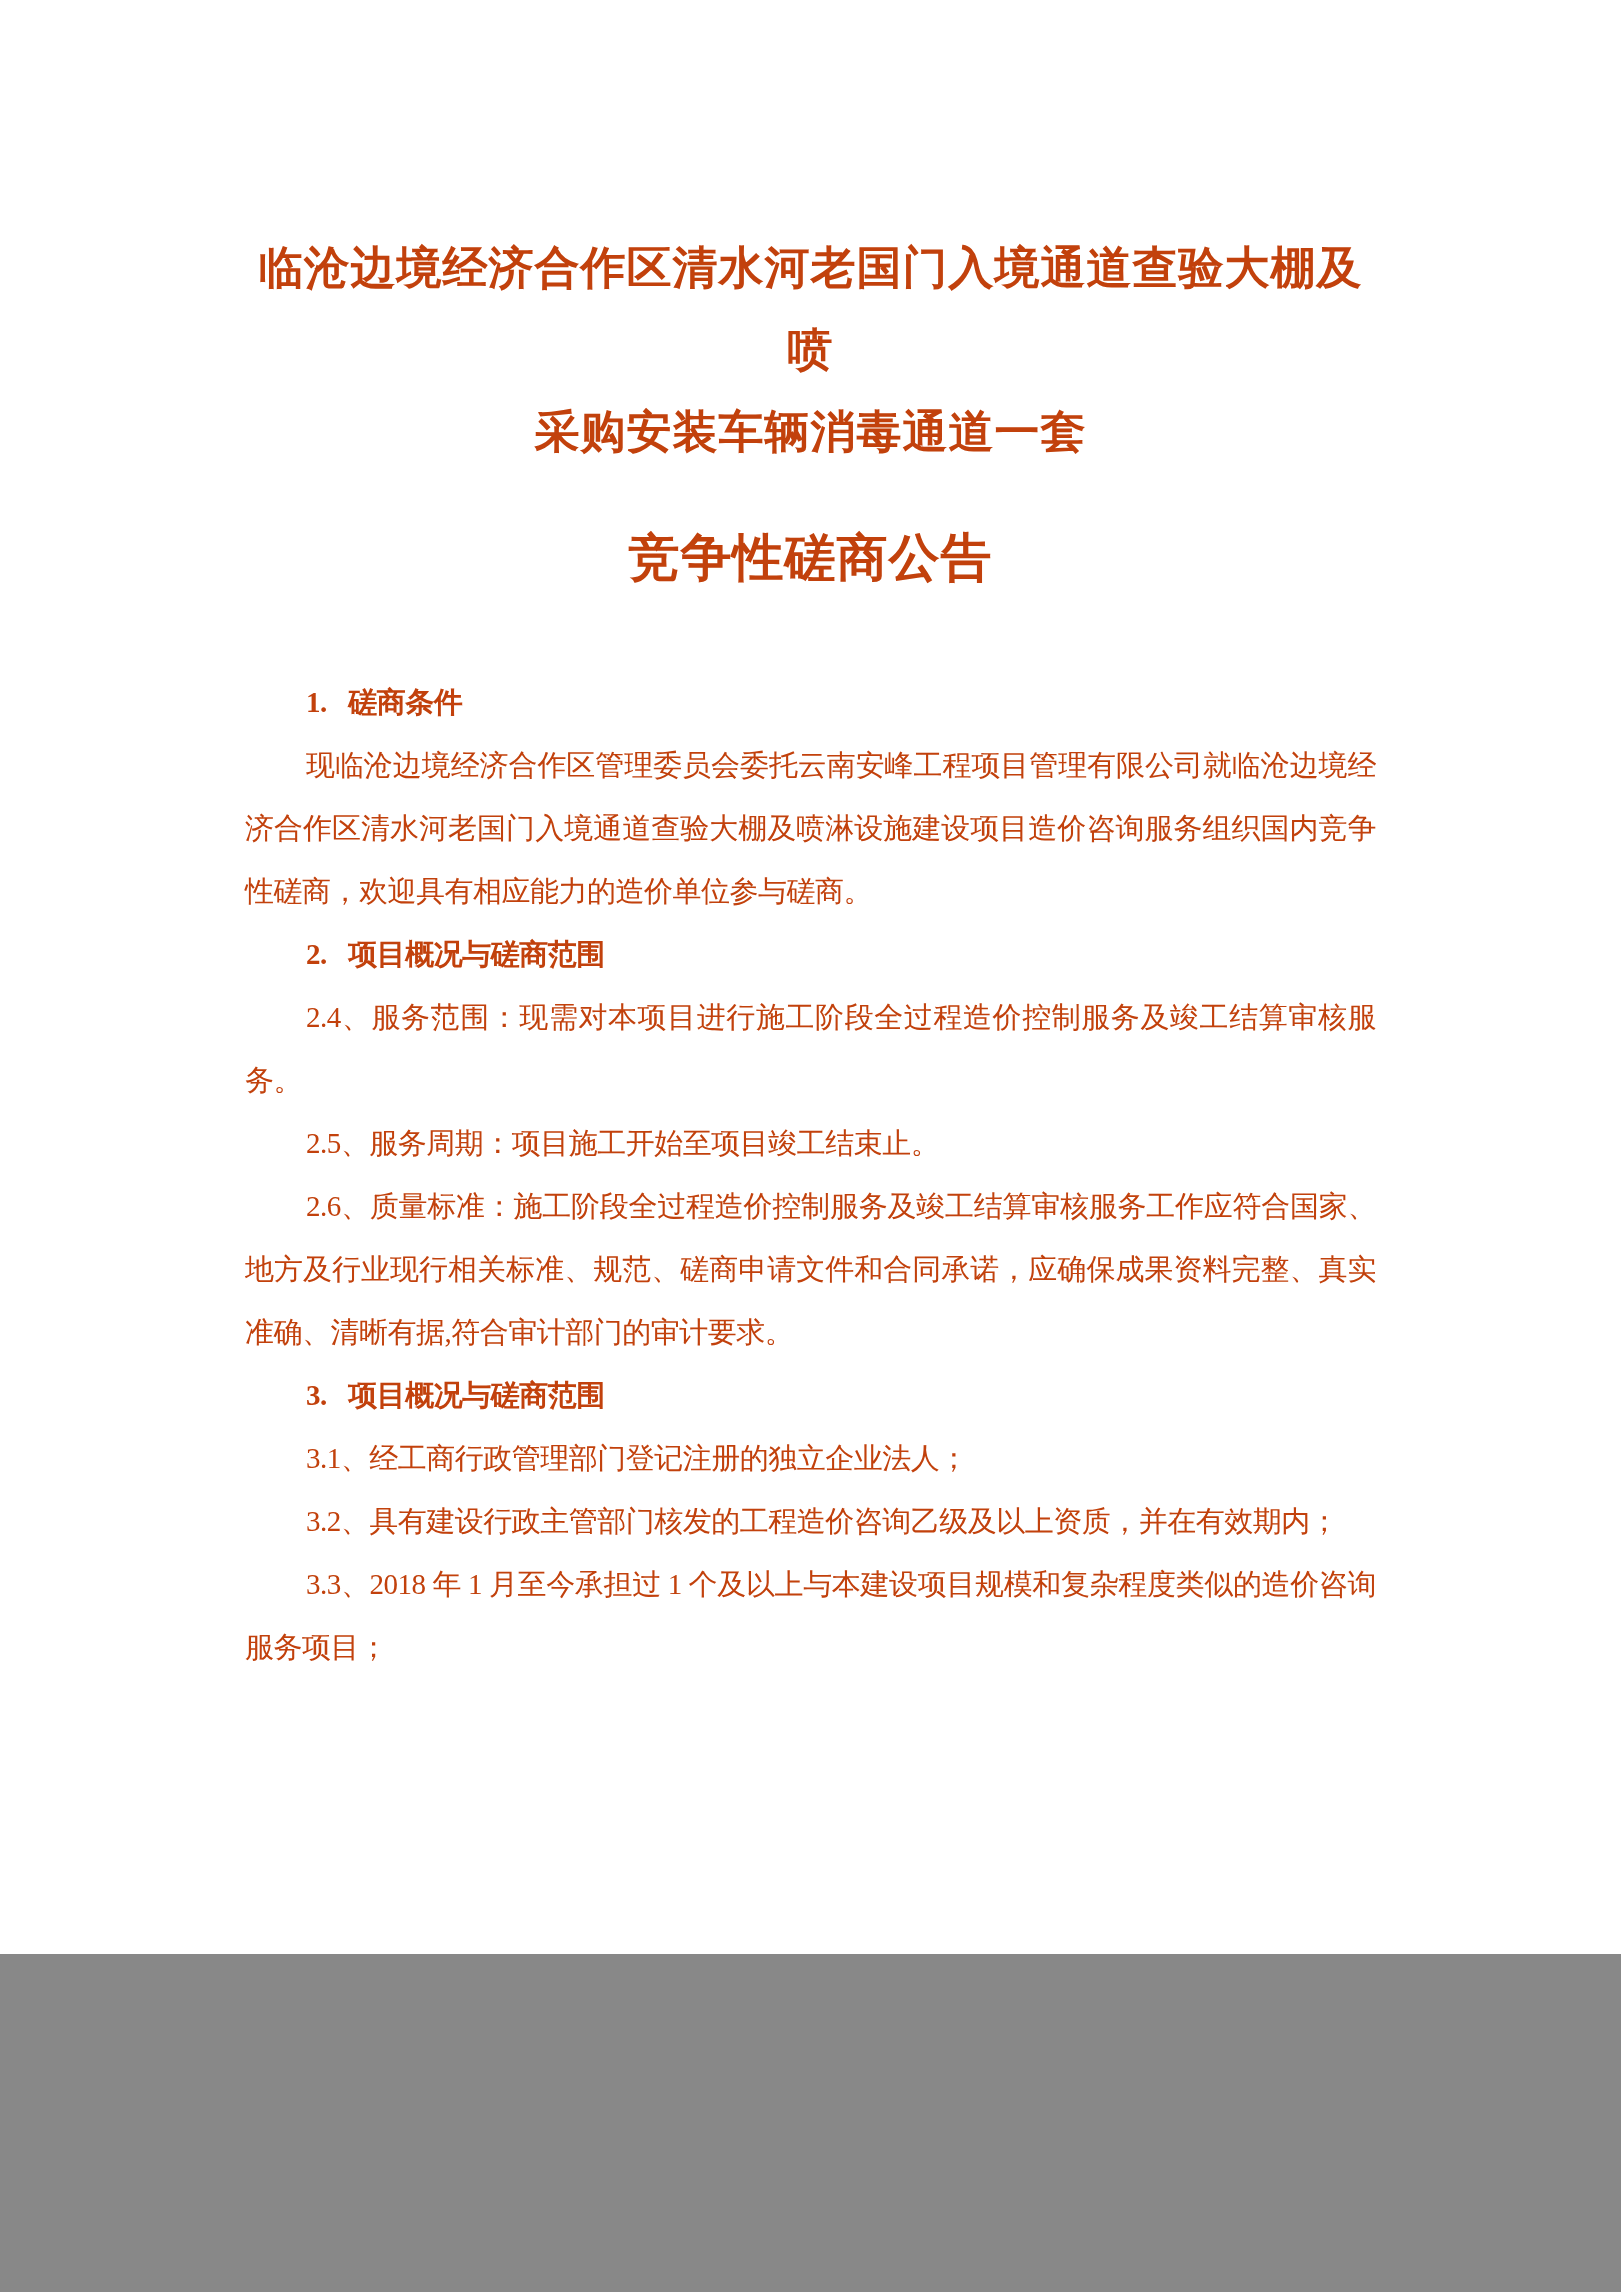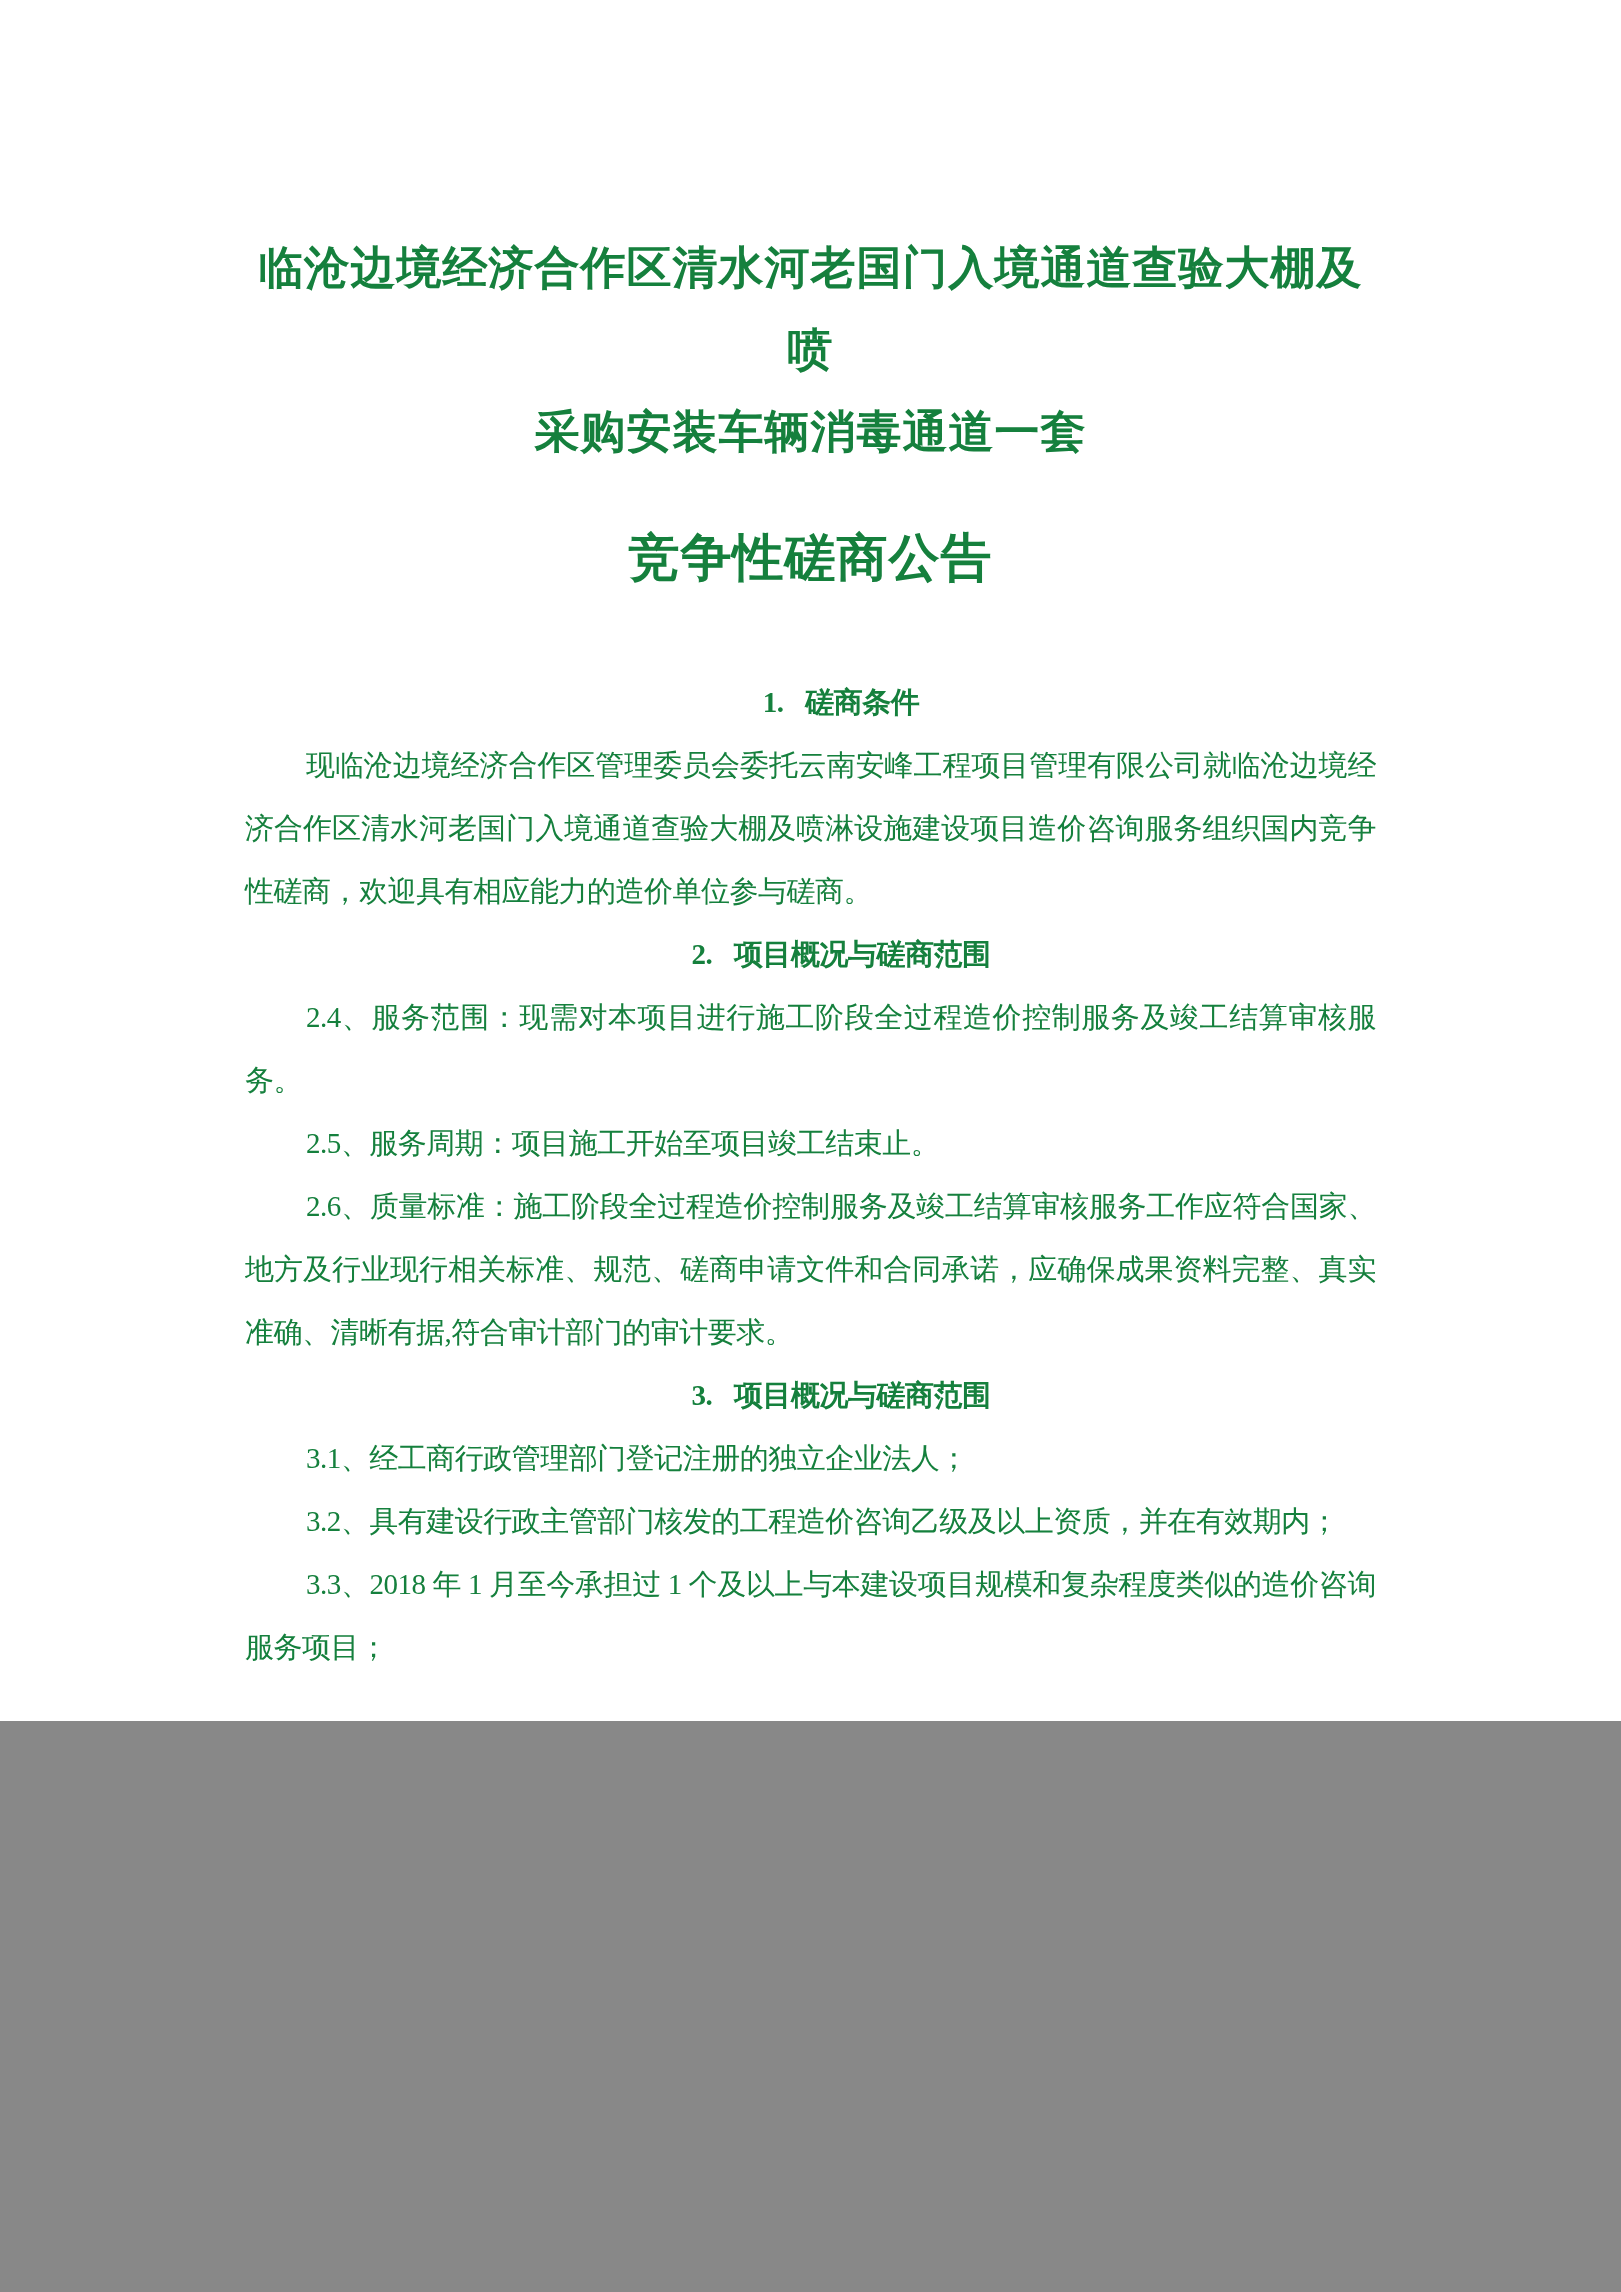--- a/index.html
+++ b/index.html
@@ -1,24 +1,24 @@
 <!DOCTYPE html>
 <html><head>
 <meta charset="utf-8">
 <style>
   * { margin: 0; padding: 0; box-sizing: border-box; }
   html, body { background: #888; }
   .page {
     position: relative;
     width: 1621px;
-    height: 1721px;
+    height: 1954px;
     margin: 0 auto;
     background: #ffffff;
     overflow: hidden;
-    color: #15803d;
+    color: #c2410c;
     font-family: "Liberation Serif", "DejaVu Serif", serif;
   }
   .content {
     margin: 0 245px;
   }
   .doc-title {
     padding-top: 227px;
     font-size: 45px;
     font-weight: bold;
     line-height: 82px;
@@ -35,21 +35,20 @@
   }
   .doc-body {
     margin-top: 71px;
     font-size: 29px;
     line-height: 63px;
     letter-spacing: -0.5px;
   }
   .sec-heading {
     font-weight: bold;
     padding-left: 61px;
-    text-align: center;
   }
   .sec-heading .num {
     margin-right: 21.6px;
   }
   .para {
     text-indent: 61px;
     text-align: justify;
   }
 </style>
 </head>

